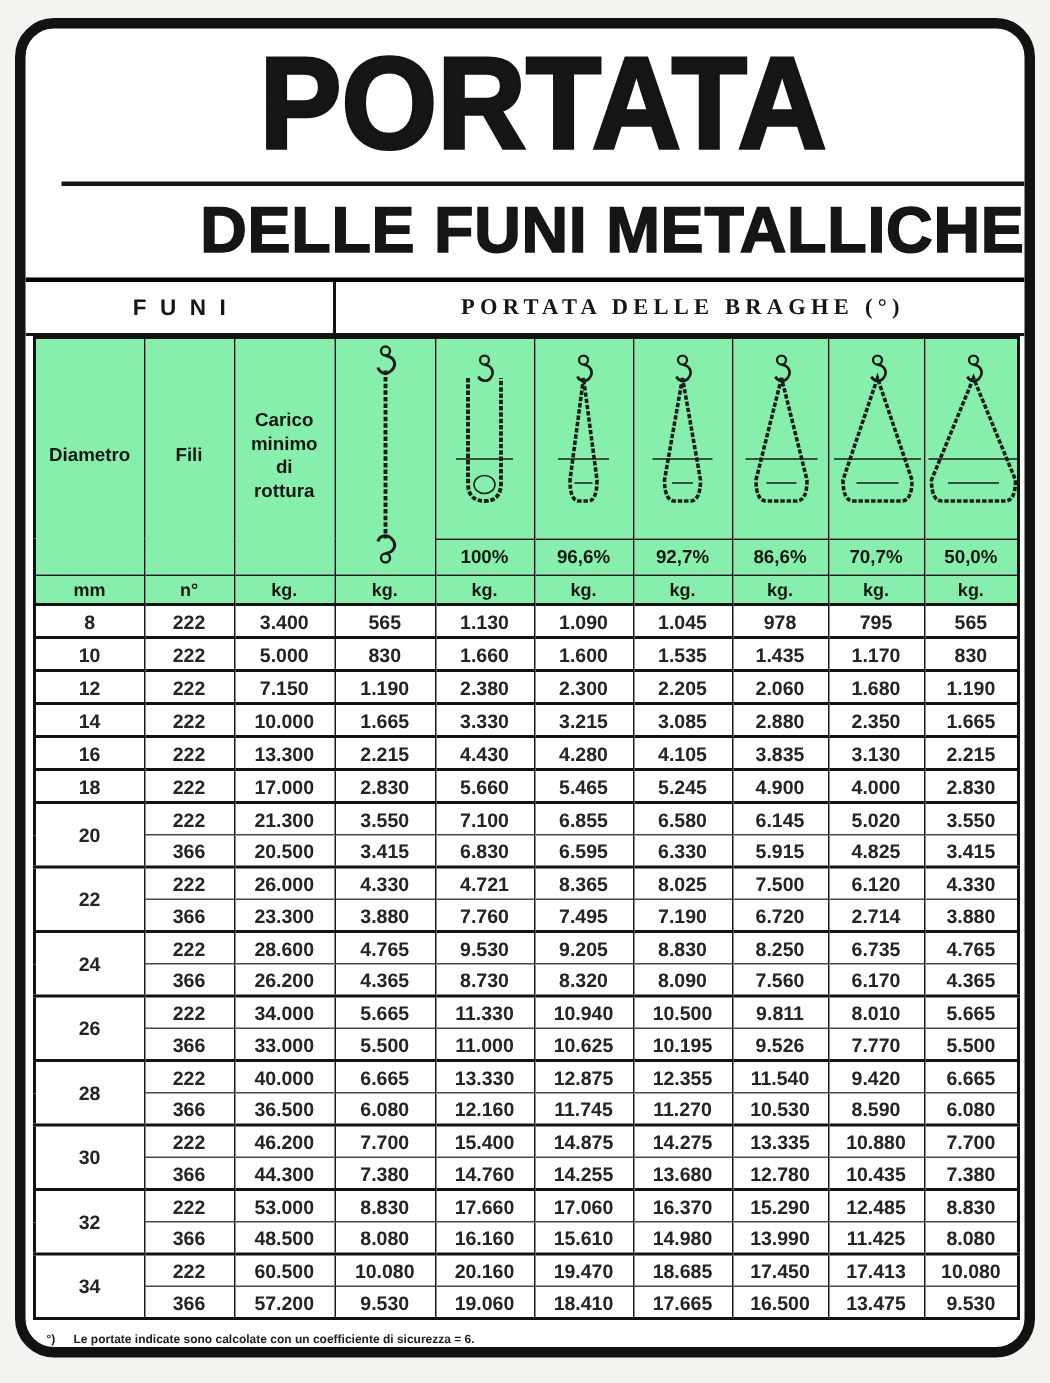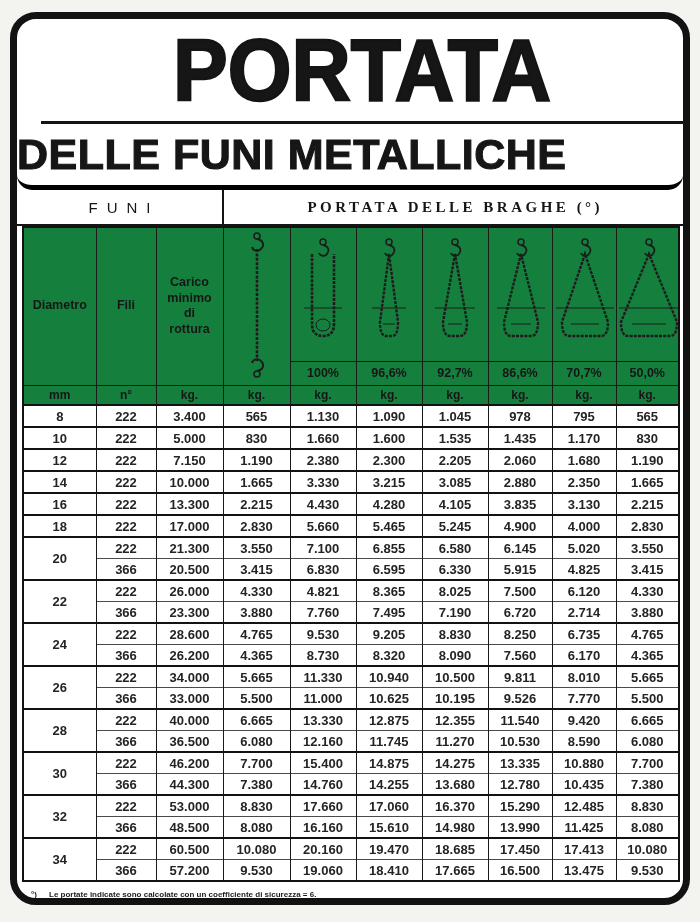--- a/index.html
+++ b/index.html
@@ -3,32 +3,32 @@
 <meta charset="utf-8">
 <style>
   html,body{margin:0;padding:0;}
   body{width:700px;height:922px;background:#f3f3f0;font-family:"Liberation Sans","DejaVu Sans",sans-serif;color:#161616;}
   .page{position:relative;width:700px;height:922px;overflow:hidden;}
   .sign{position:absolute;left:10px;top:12px;width:680px;height:893px;box-sizing:border-box;
         background:#ffffff;border:7px solid #121212;border-radius:26px;overflow:hidden;}
   .title{height:102px;border-bottom:3px solid #141414;display:flex;align-items:center;justify-content:center;margin-left:24px;}
   .title h1{margin:0;font-size:82px;font-weight:bold;letter-spacing:0px;transform:scaleY(1.06);
             -webkit-text-stroke:2.2px #141414;}
-  .subtitle{height:61px;border-bottom:5px solid #000000;display:flex;align-items:center;justify-content:flex-start;border-radius:15px;}
+  .subtitle{height:61px;border-bottom:3px solid #000000;display:flex;align-items:center;justify-content:flex-end;}
   .subtitle h2{margin:0;font-size:43px;font-weight:bold;-webkit-text-stroke:1.1px #141414;letter-spacing:0.5px;}
   .band{height:34px;border-bottom:2px solid #141414;display:flex;}
   .band .bleft{width:205px;border-right:2px solid #141414;display:flex;align-items:center;justify-content:center;
-               font-size:15px;font-weight:normal;letter-spacing:9px;text-indent:9px;}
+               font-size:15px;font-weight:bold;letter-spacing:9px;text-indent:9px;}
   .band .bright{flex:1;display:flex;align-items:center;justify-content:center;
                font-size:15px;font-weight:bold;letter-spacing:3.5px;text-indent:3.5px;font-family:Liberation Serif, serif;}
   table{border-collapse:collapse;table-layout:fixed;width:656px;margin-left:5px;border:2px solid #121212;}
   th,td{padding:0;border-left:1.5px solid #1a1a1a;border-right:1.5px solid #1a1a1a;
         border-top:1px solid #4a4a4a;border-bottom:none;text-align:center;vertical-align:middle;
         overflow:hidden;white-space:nowrap;}
-  thead th{border-top:1.5px solid #1a1a1a;font-weight:bold;background:#15803d;}
+  thead th{border-top:1.5px solid #1a1a1a;font-weight:bold;background:#86efac;}
   .h-label{font-size:12.5px;line-height:1.25;white-space:normal;}
   .h-icons{height:134px;}
   .h-pct{height:24px;font-size:12.5px;}
   .h-units{height:20px;font-size:12px;border-radius:10px;}
   tbody td{height:20px;font-size:13px;font-weight:bold;color:#242424;}
   tbody tr.grp td{border-top:2px solid #121212;}
   td.dia{font-size:13px;}
   svg{display:block;margin:0 auto;}
   .icon-stroke{stroke:#1c1c1c;fill:none;}
   .foot{margin:7px 12px 0 14px;}
@@ -251,21 +251,21 @@
             <td>6.330</td>
             <td>5.915</td>
             <td>4.825</td>
             <td>3.415</td>
           </tr>
           <tr class="grp">
             <td rowspan="2" class="dia">22</td>
             <td>222</td>
             <td>26.000</td>
             <td>4.330</td>
-            <td>4.821</td>
+            <td>4.721</td>
             <td>8.365</td>
             <td>8.025</td>
             <td>7.500</td>
             <td>6.120</td>
             <td>4.330</td>
           </tr>
           <tr>
             <td>366</td>
             <td>23.300</td>
             <td>3.880</td>

